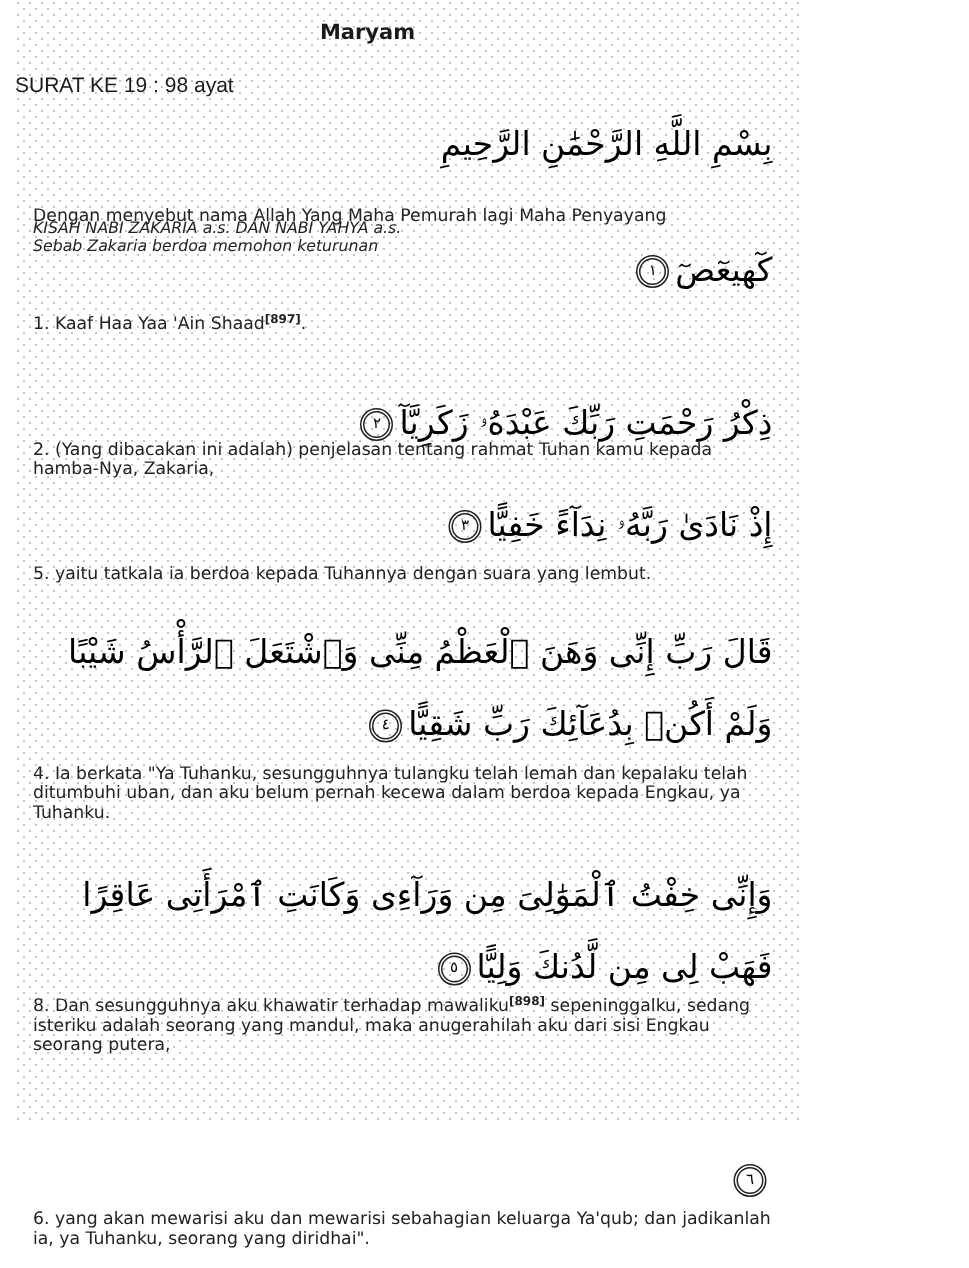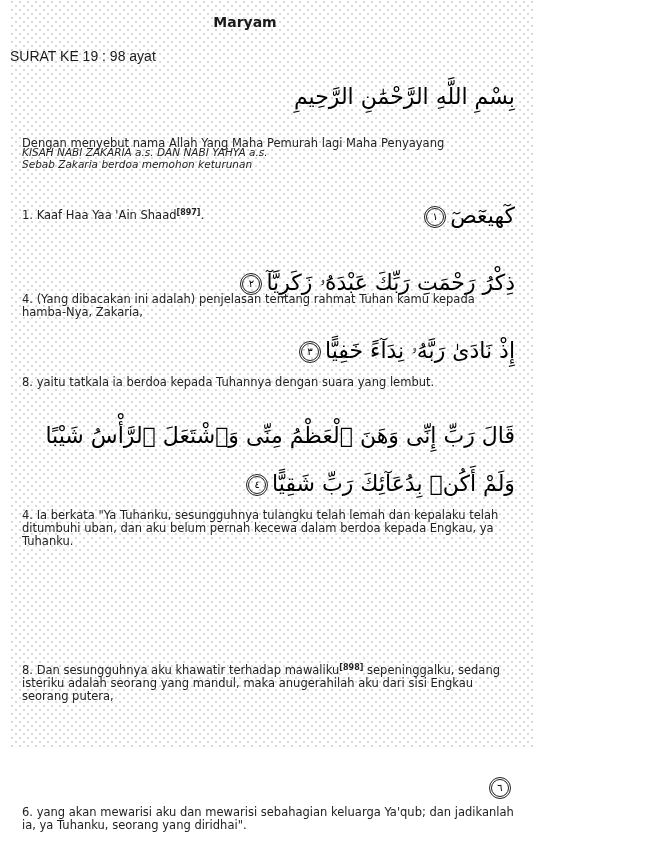--- a/index.html
+++ b/index.html
@@ -37,42 +37,45 @@
 <div class="page">
   <div class="title">Maryam</div>
   <div class="subtitle">SURAT KE 19 : 98 ayat</div>
 
   <div class="arabic" style="top:84px;">بِسْمِ اللَّهِ الرَّحْمَٰنِ الرَّحِيمِ</div>
   <div class="txt" style="top:137px;">Dengan menyebut nama Allah Yang Maha Pemurah lagi Maha Penyayang</div>
 
   <div class="txt ital" style="top:158px; font-size:10.5px; line-height:12px;">Sebab Zakaria berdoa memohon keturunan</div>
   <div class="txt ital" style="top:146px; font-size:10.5px; line-height:12px;">KISAH NABI ZAKARIA a.s. DAN NABI YAHYA a.s.</div>
 
-  <div class="arabic" style="top:168px;margin-top:35px;">
+  <div class="arabic" style="top:168px;">
     <span>كٓهيعٓصٓ</span><span class="ayah-mark">١</span>
   </div>
   <div class="txt" style="top:206px;">
     <span>1. Kaaf Haa Yaa 'Ain Shaad</span><sup class="fn">[897]</sup><span>.</span>
   </div>
 
   <div class="arabic" style="top:270px;">
     <span>ذِكْرُ رَحْمَتِ رَبِّكَ عَبْدَهُۥ زَكَرِيَّآ</span><span class="ayah-mark">٢</span>
   </div>
-  <div class="txt" style="top:293px;">4. (Yang dibacakan ini adalah) penjelasan tentang rahmat Tuhan kamu kepada hamba-Nya, Zakaria,</div>
+  <div class="txt" style="top:293px;">2. (Yang dibacakan ini adalah) penjelasan tentang rahmat Tuhan kamu kepada hamba-Nya, Zakaria,</div>
 
   <div class="arabic" style="top:338px;">
     <span>إِذْ نَادَىٰ رَبَّهُۥ نِدَآءً خَفِيًّا</span><span class="ayah-mark">٣</span>
   </div>
-  <div class="txt" style="top:376px;">8. yaitu tatkala ia berdoa kepada Tuhannya dengan suara yang lembut.</div>
+  <div class="txt" style="top:376px;">5. yaitu tatkala ia berdoa kepada Tuhannya dengan suara yang lembut.</div>
 
   <div class="arabic wrap" style="top:412px;">
     <span>قَالَ رَبِّ إِنِّى وَهَنَ ٱلْعَظْمُ مِنِّى وَٱشْتَعَلَ ٱلرَّأْسُ شَيْبًا وَلَمْ أَكُنۢ بِدُعَآئِكَ رَبِّ شَقِيًّا</span><span class="ayah-mark">٤</span>
   </div>
   <div class="txt" style="top:509px;">4. Ia berkata "Ya Tuhanku, sesungguhnya tulangku telah lemah dan kepalaku telah ditumbuhi uban, dan aku belum pernah kecewa dalam berdoa kepada Engkau, ya Tuhanku.</div>
 
+  <div class="arabic wrap" style="top:574px;">
+    <span>وَإِنِّى خِفْتُ ٱلْمَوَٰلِىَ مِن وَرَآءِى وَكَانَتِ ٱمْرَأَتِى عَاقِرًا فَهَبْ لِى مِن لَّدُنكَ وَلِيًّا</span><span class="ayah-mark">٥</span>
+  </div>
   <div class="txt" style="top:661px;">
     <span>8. Dan sesungguhnya aku khawatir terhadap mawaliku</span><sup class="fn">[898]</sup><span> sepeninggalku, sedang isteriku adalah seorang yang mandul, maka anugerahilah aku dari sisi Engkau seorang putera,</span>
   </div>
 
   <div class="arabic" style="top:774px;">
     <span class="ayah-mark">٦</span>
   </div>
   <div class="txt" style="top:806px;">6. yang akan mewarisi aku dan mewarisi sebahagian keluarga Ya'qub; dan jadikanlah ia, ya Tuhanku, seorang yang diridhai".</div>
 </div>
 

